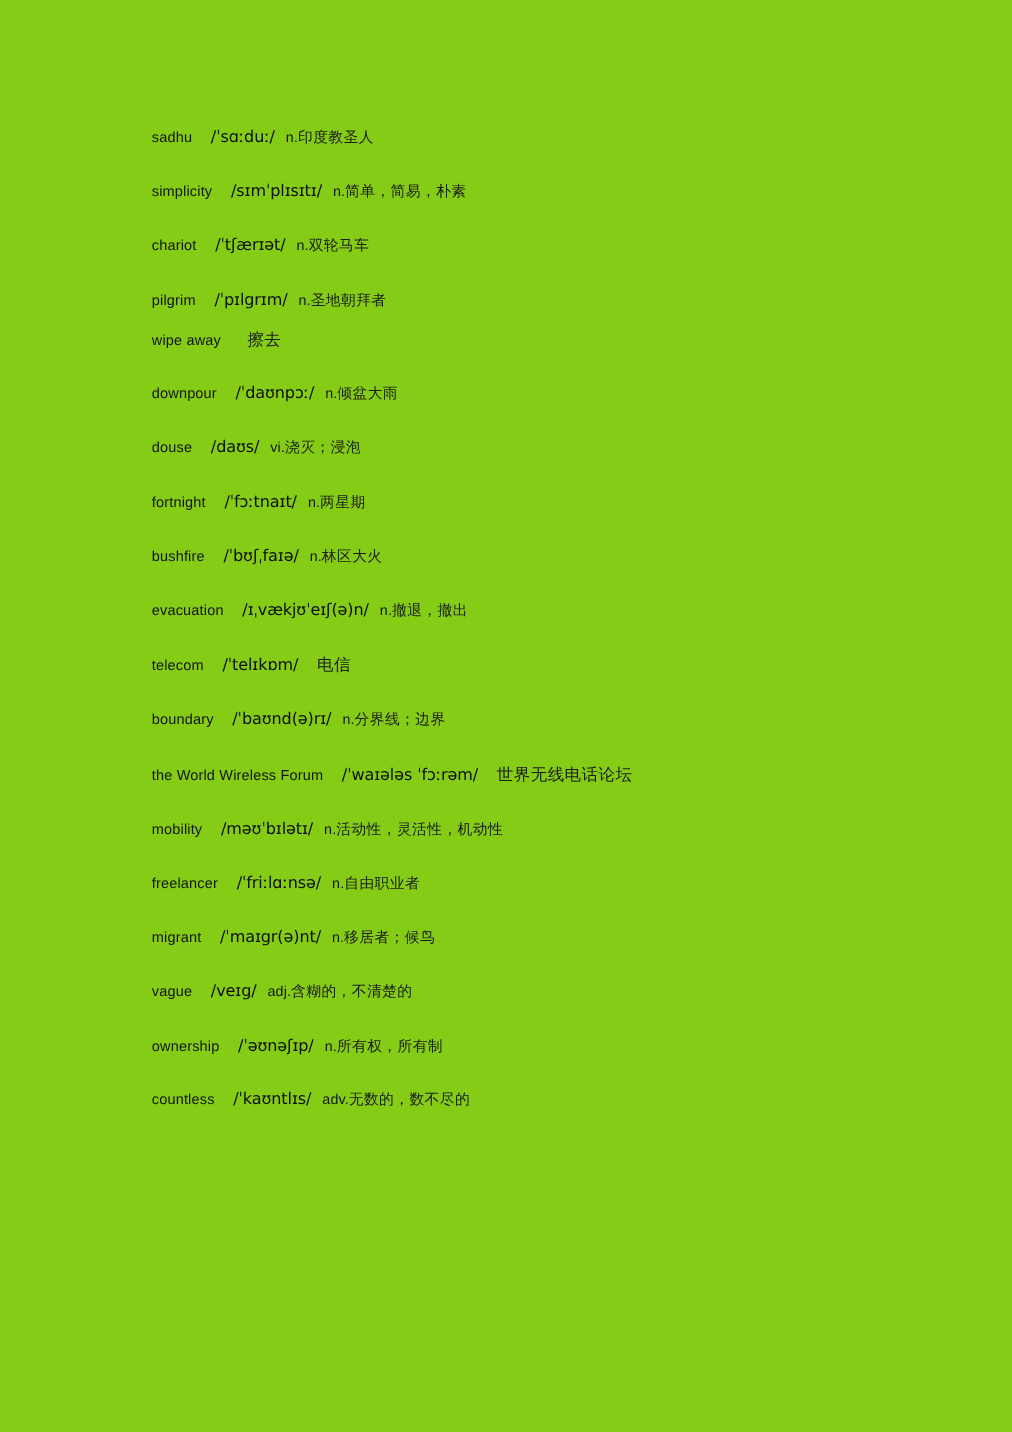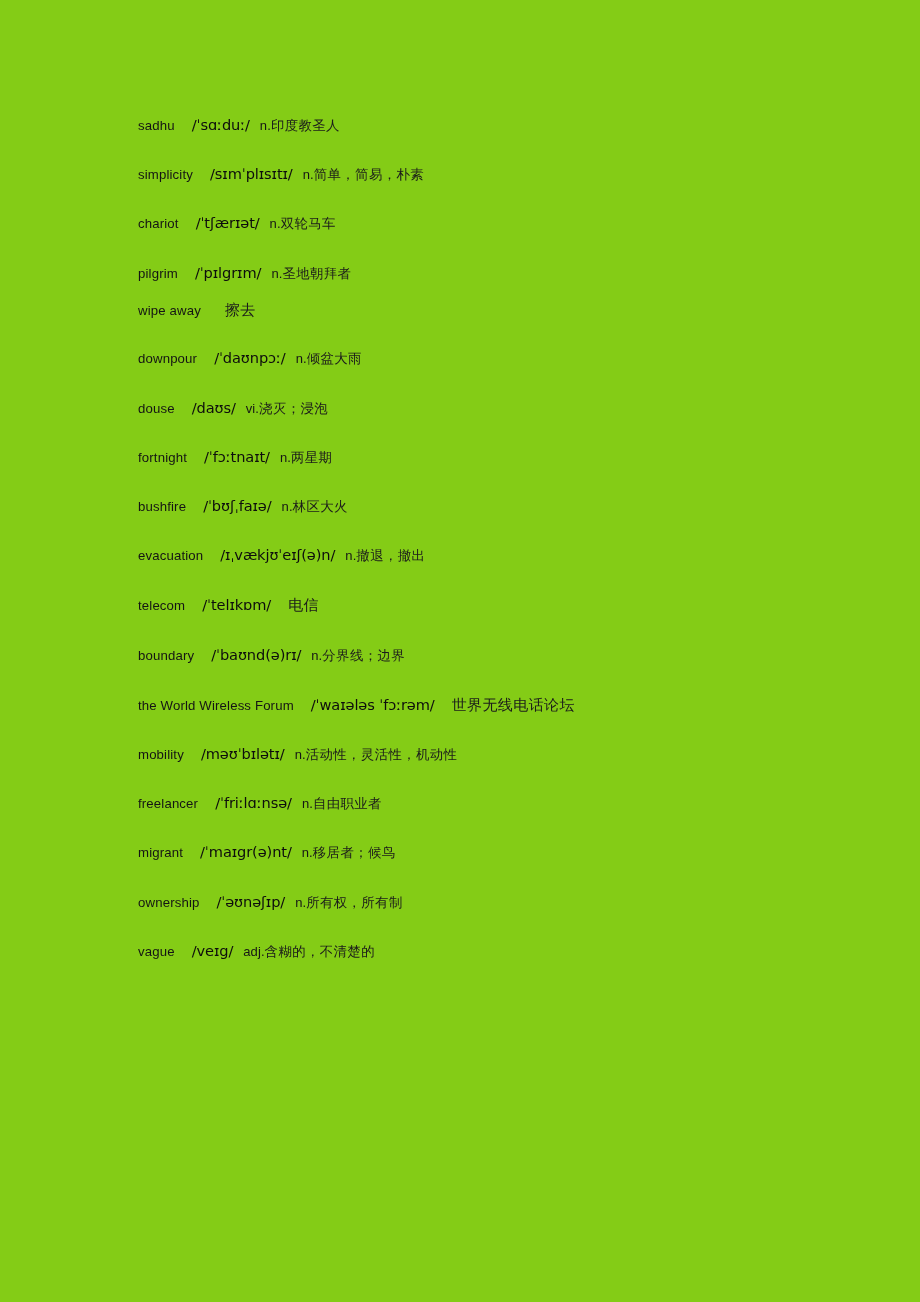--- a/index.html
+++ b/index.html
@@ -104,16 +104,17 @@
       <div class="vocab-entry"><span class="headword">douse</span><span class="gap-md"></span><span class="ipa">/daʊs/</span><span class="gap-sm"></span><span class="pos">vi.</span><span class="gloss">浇灭；浸泡</span></div>
       <div class="vocab-entry"><span class="headword">fortnight</span><span class="gap-md"></span><span class="ipa">/ˈfɔːtnaɪt/</span><span class="gap-sm"></span><span class="pos">n.</span><span class="gloss">两星期</span></div>
       <div class="vocab-entry"><span class="headword">bushfire</span><span class="gap-md"></span><span class="ipa">/ˈbʊʃˌfaɪə/</span><span class="gap-sm"></span><span class="pos">n.</span><span class="gloss">林区大火</span></div>
       <div class="vocab-entry"><span class="headword">evacuation</span><span class="gap-md"></span><span class="ipa">/ɪˌvækjʊˈeɪʃ(ə)n/</span><span class="gap-sm"></span><span class="pos">n.</span><span class="gloss">撤退，撤出</span></div>
       <div class="vocab-entry"><span class="headword">telecom</span><span class="gap-md"></span><span class="ipa">/ˈtelɪkɒm/</span><span class="gap-md"></span><span class="gloss-only">电信</span></div>
       <div class="vocab-entry"><span class="headword">boundary</span><span class="gap-md"></span><span class="ipa">/ˈbaʊnd(ə)rɪ/</span><span class="gap-sm"></span><span class="pos">n.</span><span class="gloss">分界线；边界</span></div>
       <div class="vocab-entry"><span class="headword">the World Wireless Forum</span><span class="gap-md"></span><span class="ipa">/ˈwaɪələs ˈfɔːrəm/</span><span class="gap-md"></span><span class="gloss-only">世界无线电话论坛</span></div>
       <div class="vocab-entry"><span class="headword">mobility</span><span class="gap-md"></span><span class="ipa">/məʊˈbɪlətɪ/</span><span class="gap-sm"></span><span class="pos">n.</span><span class="gloss">活动性，灵活性，机动性</span></div>
       <div class="vocab-entry"><span class="headword">freelancer</span><span class="gap-md"></span><span class="ipa">/ˈfriːlɑːnsə/</span><span class="gap-sm"></span><span class="pos">n.</span><span class="gloss">自由职业者</span></div>
       <div class="vocab-entry"><span class="headword">migrant</span><span class="gap-md"></span><span class="ipa">/ˈmaɪgr(ə)nt/</span><span class="gap-sm"></span><span class="pos">n.</span><span class="gloss">移居者；候鸟</span></div>
+      <div class="vocab-entry"><span class="headword">vague</span><span class="gap-md"></span><span class="ipa">/veɪg/</span><span class="gap-sm"></span><span class="pos">adj.</span><span class="gloss">含糊的，不清楚的</span></div>
       <div class="vocab-entry"><span class="headword">ownership</span><span class="gap-md"></span><span class="ipa">/ˈəʊnəʃɪp/</span><span class="gap-sm"></span><span class="pos">n.</span><span class="gloss">所有权，所有制</span></div>
-      <div class="vocab-entry"><span class="headword">vague</span><span class="gap-md"></span><span class="ipa">/veɪg/</span><span class="gap-sm"></span><span class="pos">adj.</span><span class="gloss">含糊的，不清楚的</span></div>
+      <div class="vocab-entry"><span class="headword">countless</span><span class="gap-md"></span><span class="ipa">/ˈkaʊntlɪs/</span><span class="gap-sm"></span><span class="pos">adv.</span><span class="gloss">无数的，数不尽的</span></div>
     </div>
 </div>
 
 </body></html>

